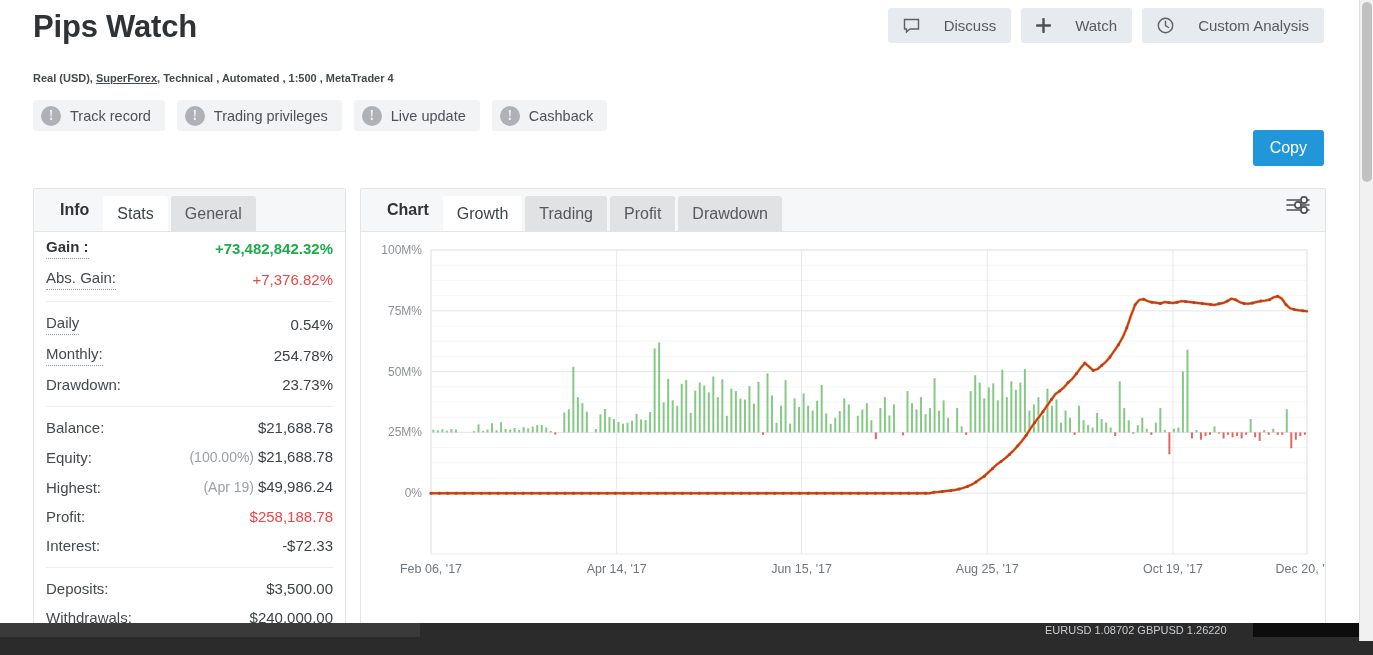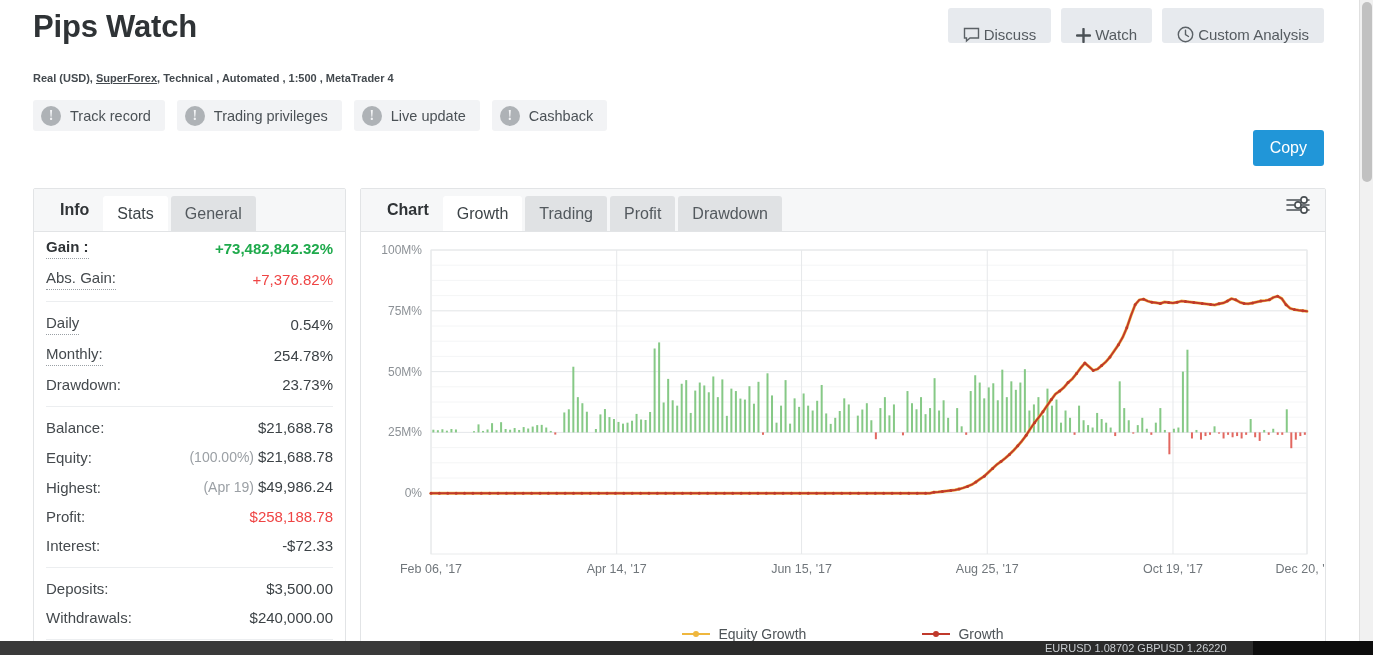--- a/index.html
+++ b/index.html
@@ -36,21 +36,21 @@
   .badge .excl {
     width:20px; height:20px; border-radius:50%;
     background:#aeb2b6; color:#f2f3f5;
     display:flex; align-items:center; justify-content:center;
     font-size:14px; font-weight:bold; line-height:1;
     font-family:"Liberation Serif", serif;
   }
 
   .topbuttons { position:absolute; right:49px; top:8px; display:flex; gap:10px; }
   .tbtn {
-    display:flex; align-items:flex-end; gap:4px;
+    display:flex; align-items:center; gap:24px;
     background:#e7eaee; border:none; border-radius:3px;
     height:35px; padding:0 15px;
     font-size:15px; color:#555b60; cursor:pointer;
     font-family:"Liberation Sans", sans-serif;
   }
   .tbtn svg { display:block; }
 
   .copybtn {
     position:absolute; right:49px; top:130px;
     background:#2196d8; color:#fff; border:none; border-radius:3px;
@@ -111,21 +111,21 @@
     display:flex; justify-content:center; gap:116px;
     font-size:14px; color:#4e5458;
   }
   .legend-item { display:flex; align-items:center; gap:8px; }
   .legend-swatch { position:relative; width:28px; height:12px; }
   .legend-swatch .ln { position:absolute; left:0; top:5px; width:28px; height:2px; }
   .legend-swatch .dt { position:absolute; left:11px; top:3px; width:6px; height:6px; border-radius:50%; }
 
   
   .ticker {
-    position:absolute; left:0; bottom:0; width:1373px; height:14px;
+    position:absolute; left:0; bottom:0; width:1373px; height:32px;
     background:#2b2b2b; overflow:hidden;
   }
   .ticker .seg1 { position:absolute; left:0; top:0; width:420px; height:14px; background:#3a3a3a; }
   .ticker .seg2 { position:absolute; left:420px; top:0; width:625px; height:14px; background:#2b2b2b; }
   .ticker .quotes {
     position:absolute; left:1045px; top:1px;
     font-size:11px; color:#c9cdd1; white-space:nowrap;
     font-family:"Liberation Sans", sans-serif;
   }
   .ticker .logo {

